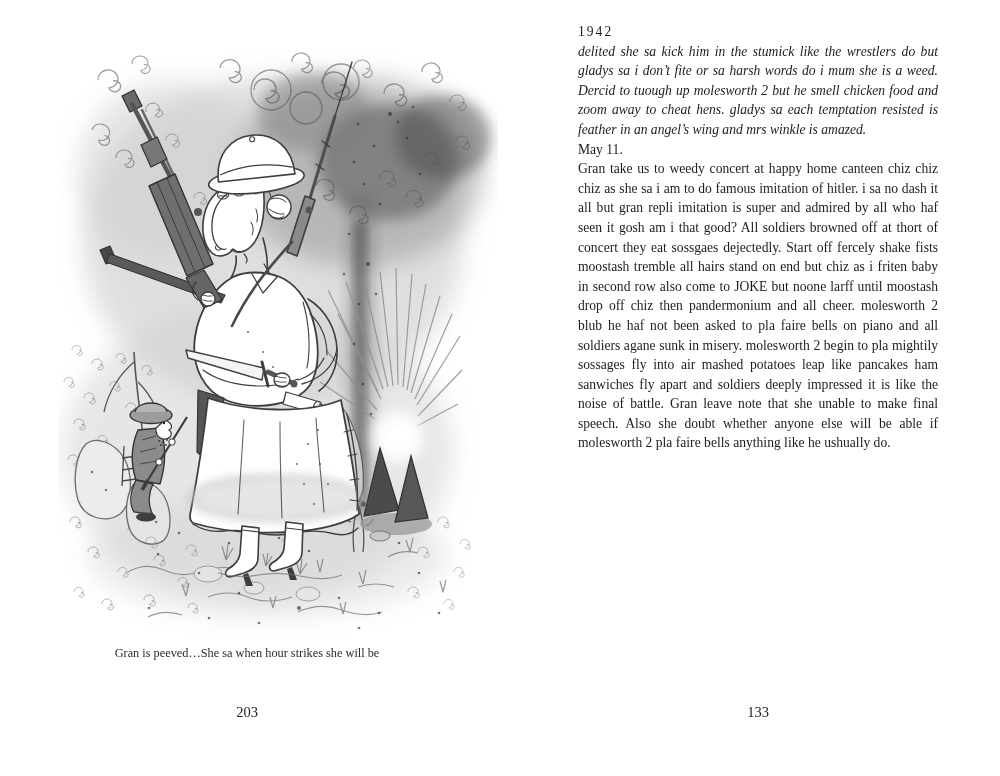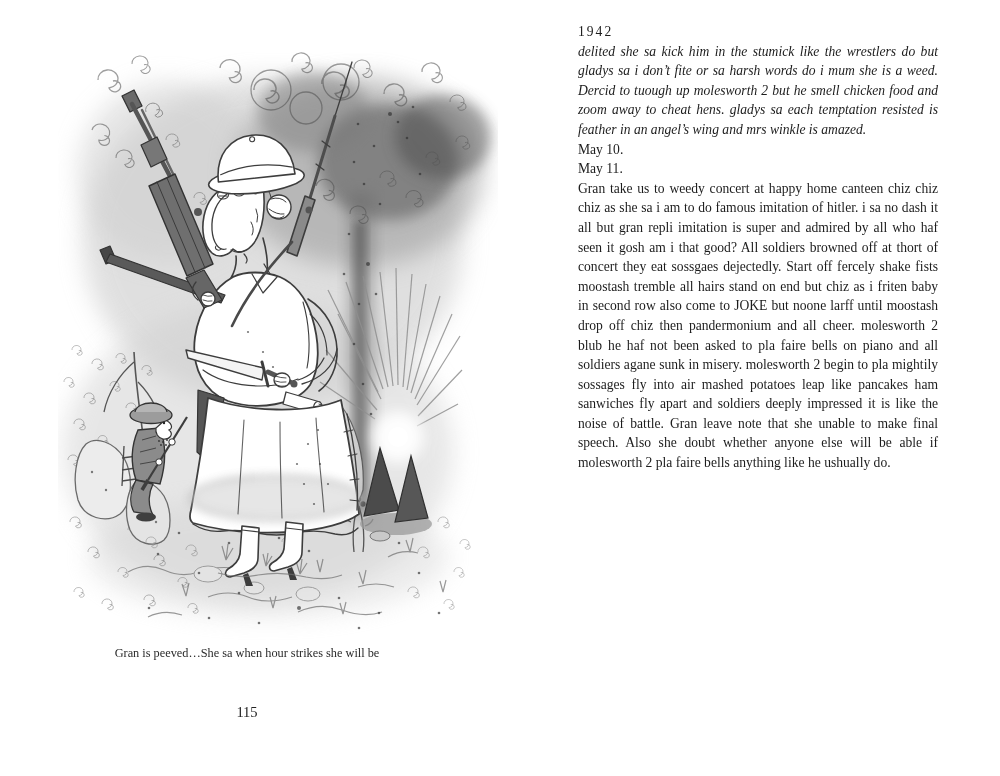--- a/index.html
+++ b/index.html
@@ -393,24 +393,24 @@
           <circle cx="190" cy="280" r="1.1"></circle>
           <circle cx="215" cy="315" r="1.1"></circle>
       </g>
     </svg>
   </div>
 
   <div class="caption">
     <div>Gran is peeved…She sa when hour strikes she will be</div>
   </div>
 
-  <div class="folio folio-left">115</div>
+  <div class="folio folio-left">203</div>
 </div>
 
 <div class="page page-right">
   <div class="text-block">
     <h3 class="running-head">1942</h3>
     <p class="para-first">delited she sa kick him in the stumick like the wrestlers do but gladys sa i don’t fite or sa harsh words do i mum she is a weed. Dercid to tuough up molesworth 2 but he smell chicken food and zoom away to cheat hens. gladys sa each temptation resisted is feather in an angel’s wing and mrs winkle is amazed.</p>
-    <h3 class="date-head">May 10.</h3>
     <h3 class="date-head">May 11.</h3>
     <p class="entry">Gran take us to weedy concert at happy home canteen chiz chiz chiz as she sa i am to do famous imitation of hitler. i sa no dash it all but gran repli imitation is super and admired by all who haf seen it gosh am i that good? All soldiers browned off at thort of concert they eat sossgaes dejectedly. Start off fercely shake fists moostash tremble all hairs stand on end but chiz as i friten baby in second row also come to JOKE but noone larff until moostash drop off chiz then pandermonium and all cheer. molesworth 2 blub he haf not been asked to pla faire bells on piano and all soldiers agane sunk in misery. molesworth 2 begin to pla mightily sossages fly into air mashed potatoes leap like pancakes ham sanwiches fly apart and soldiers deeply impressed it is like the noise of battle. Gran leave note that she unable to make final speech. Also she doubt whether anyone else will be able if molesworth 2 pla faire bells anything like he ushually do.</p>
   </div>
+  <div class="folio folio-right">133</div>
 </div>
 
 </body></html>

